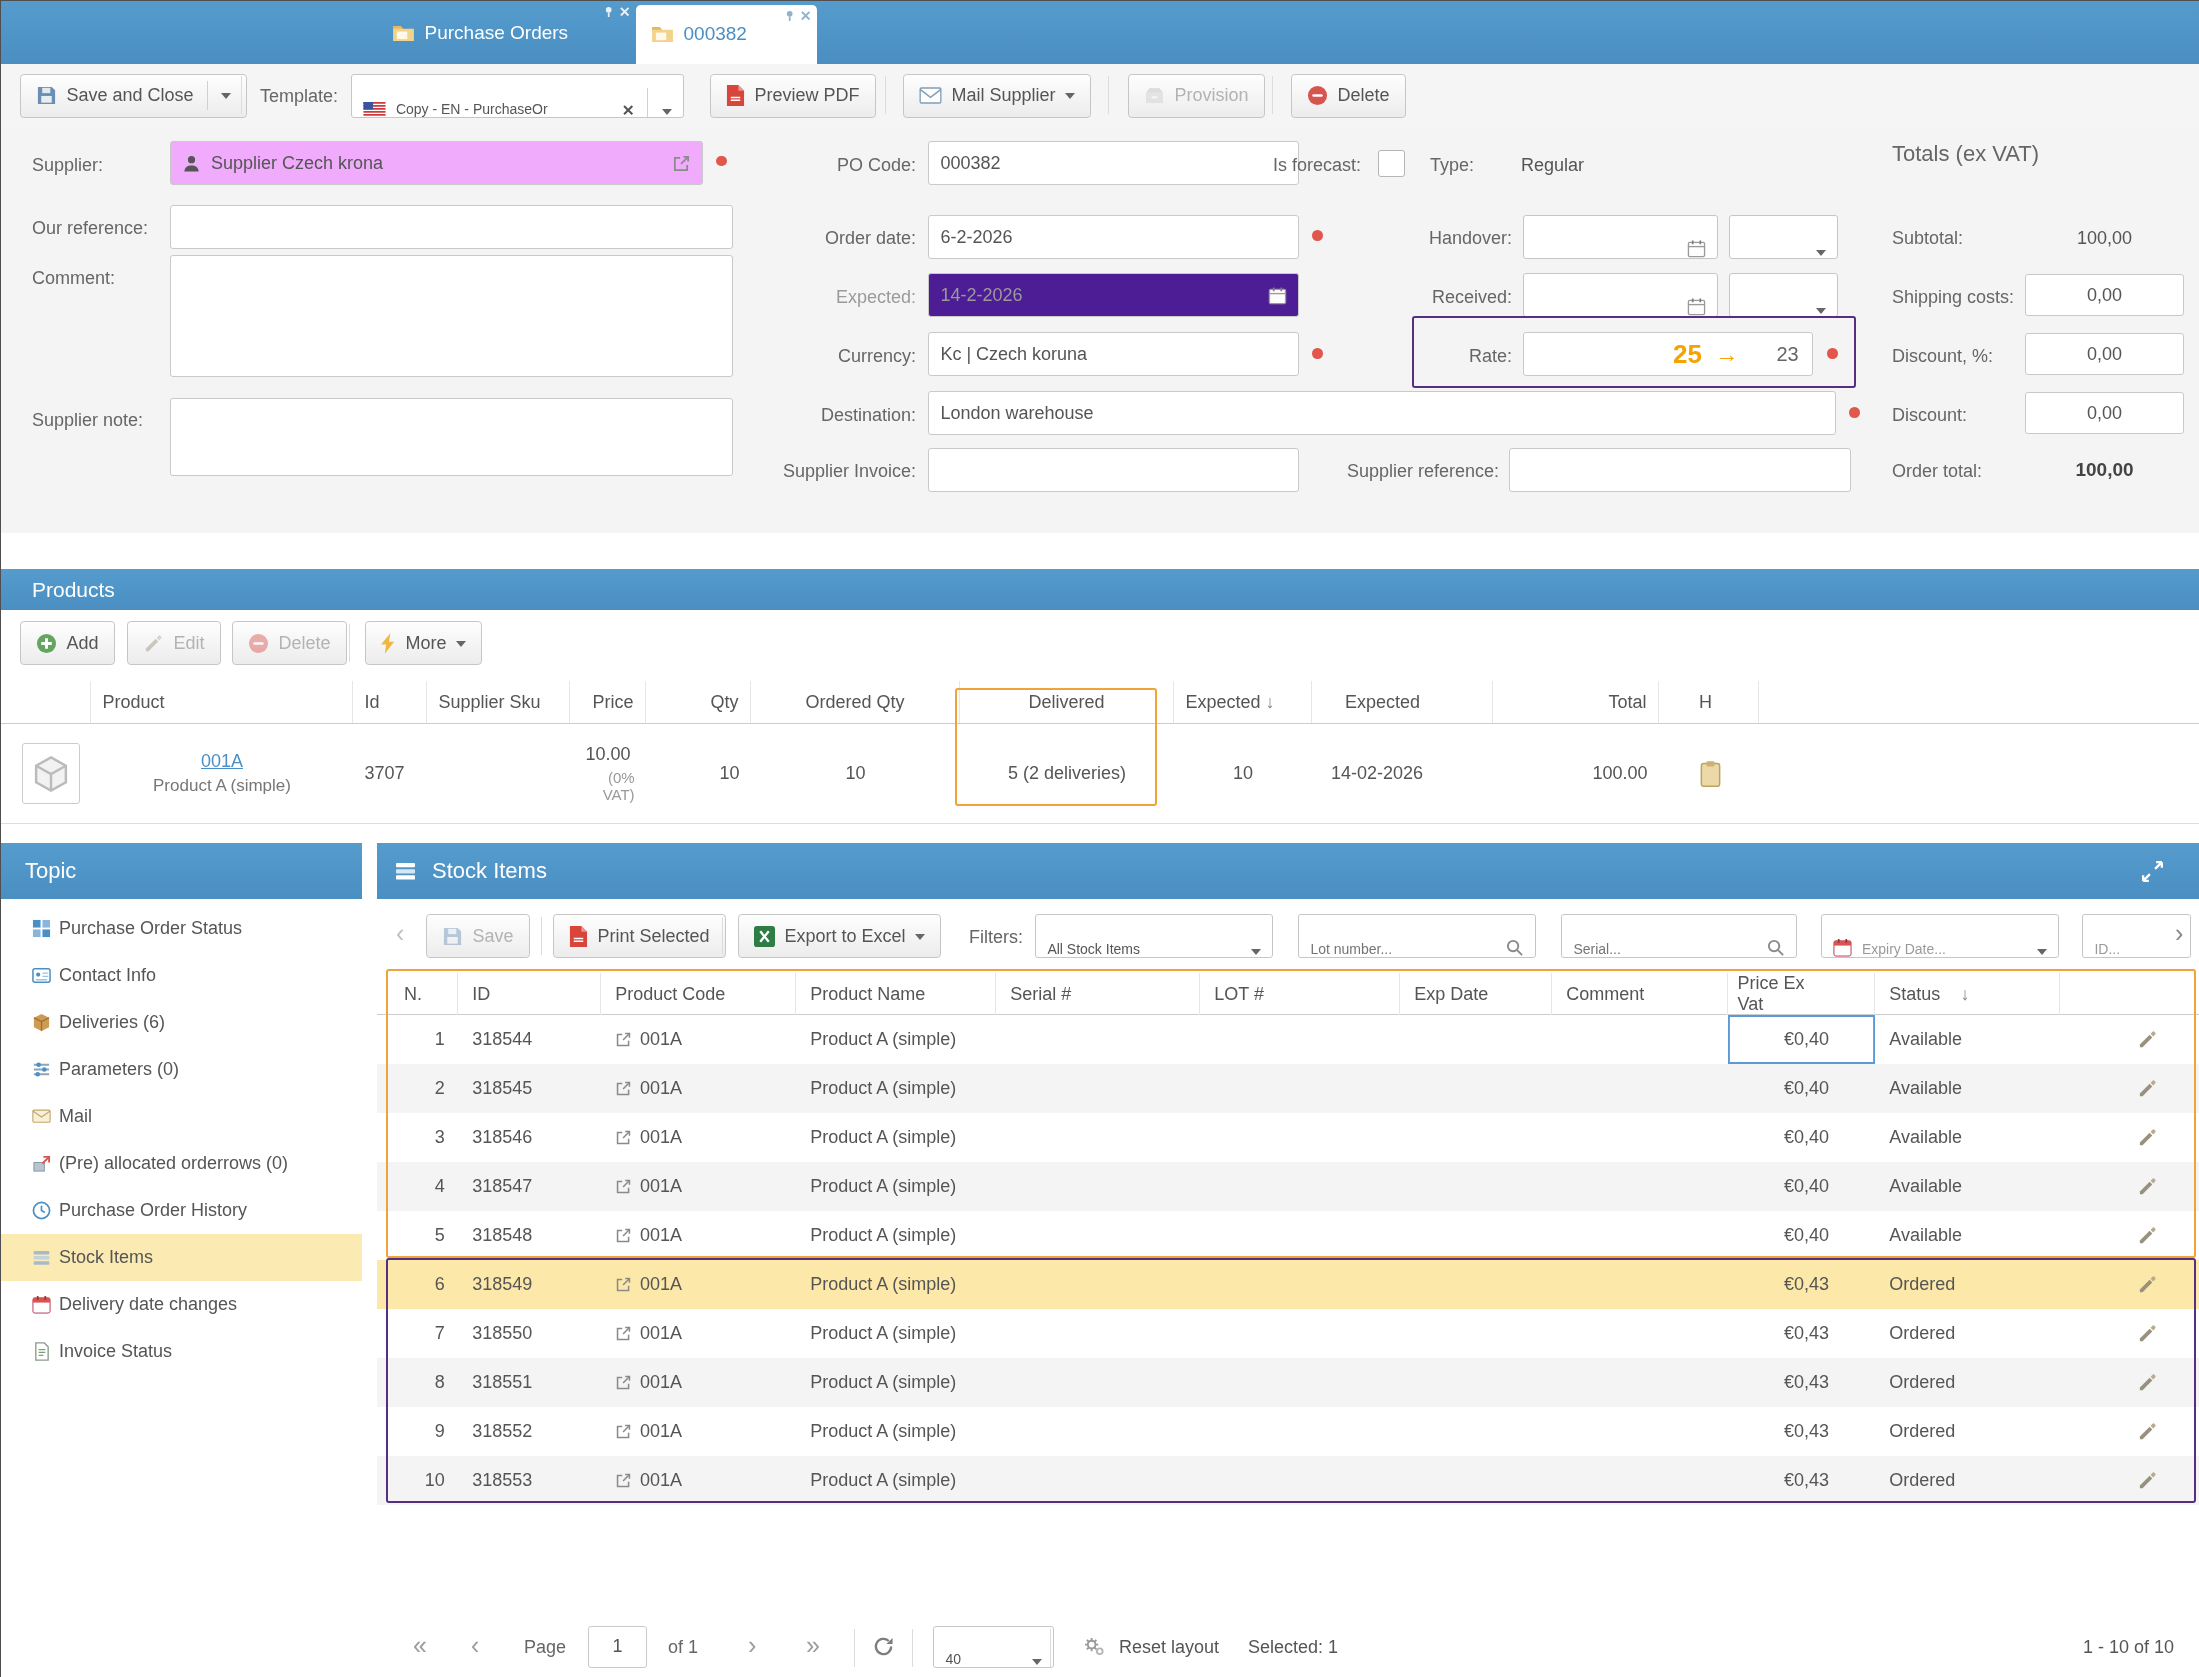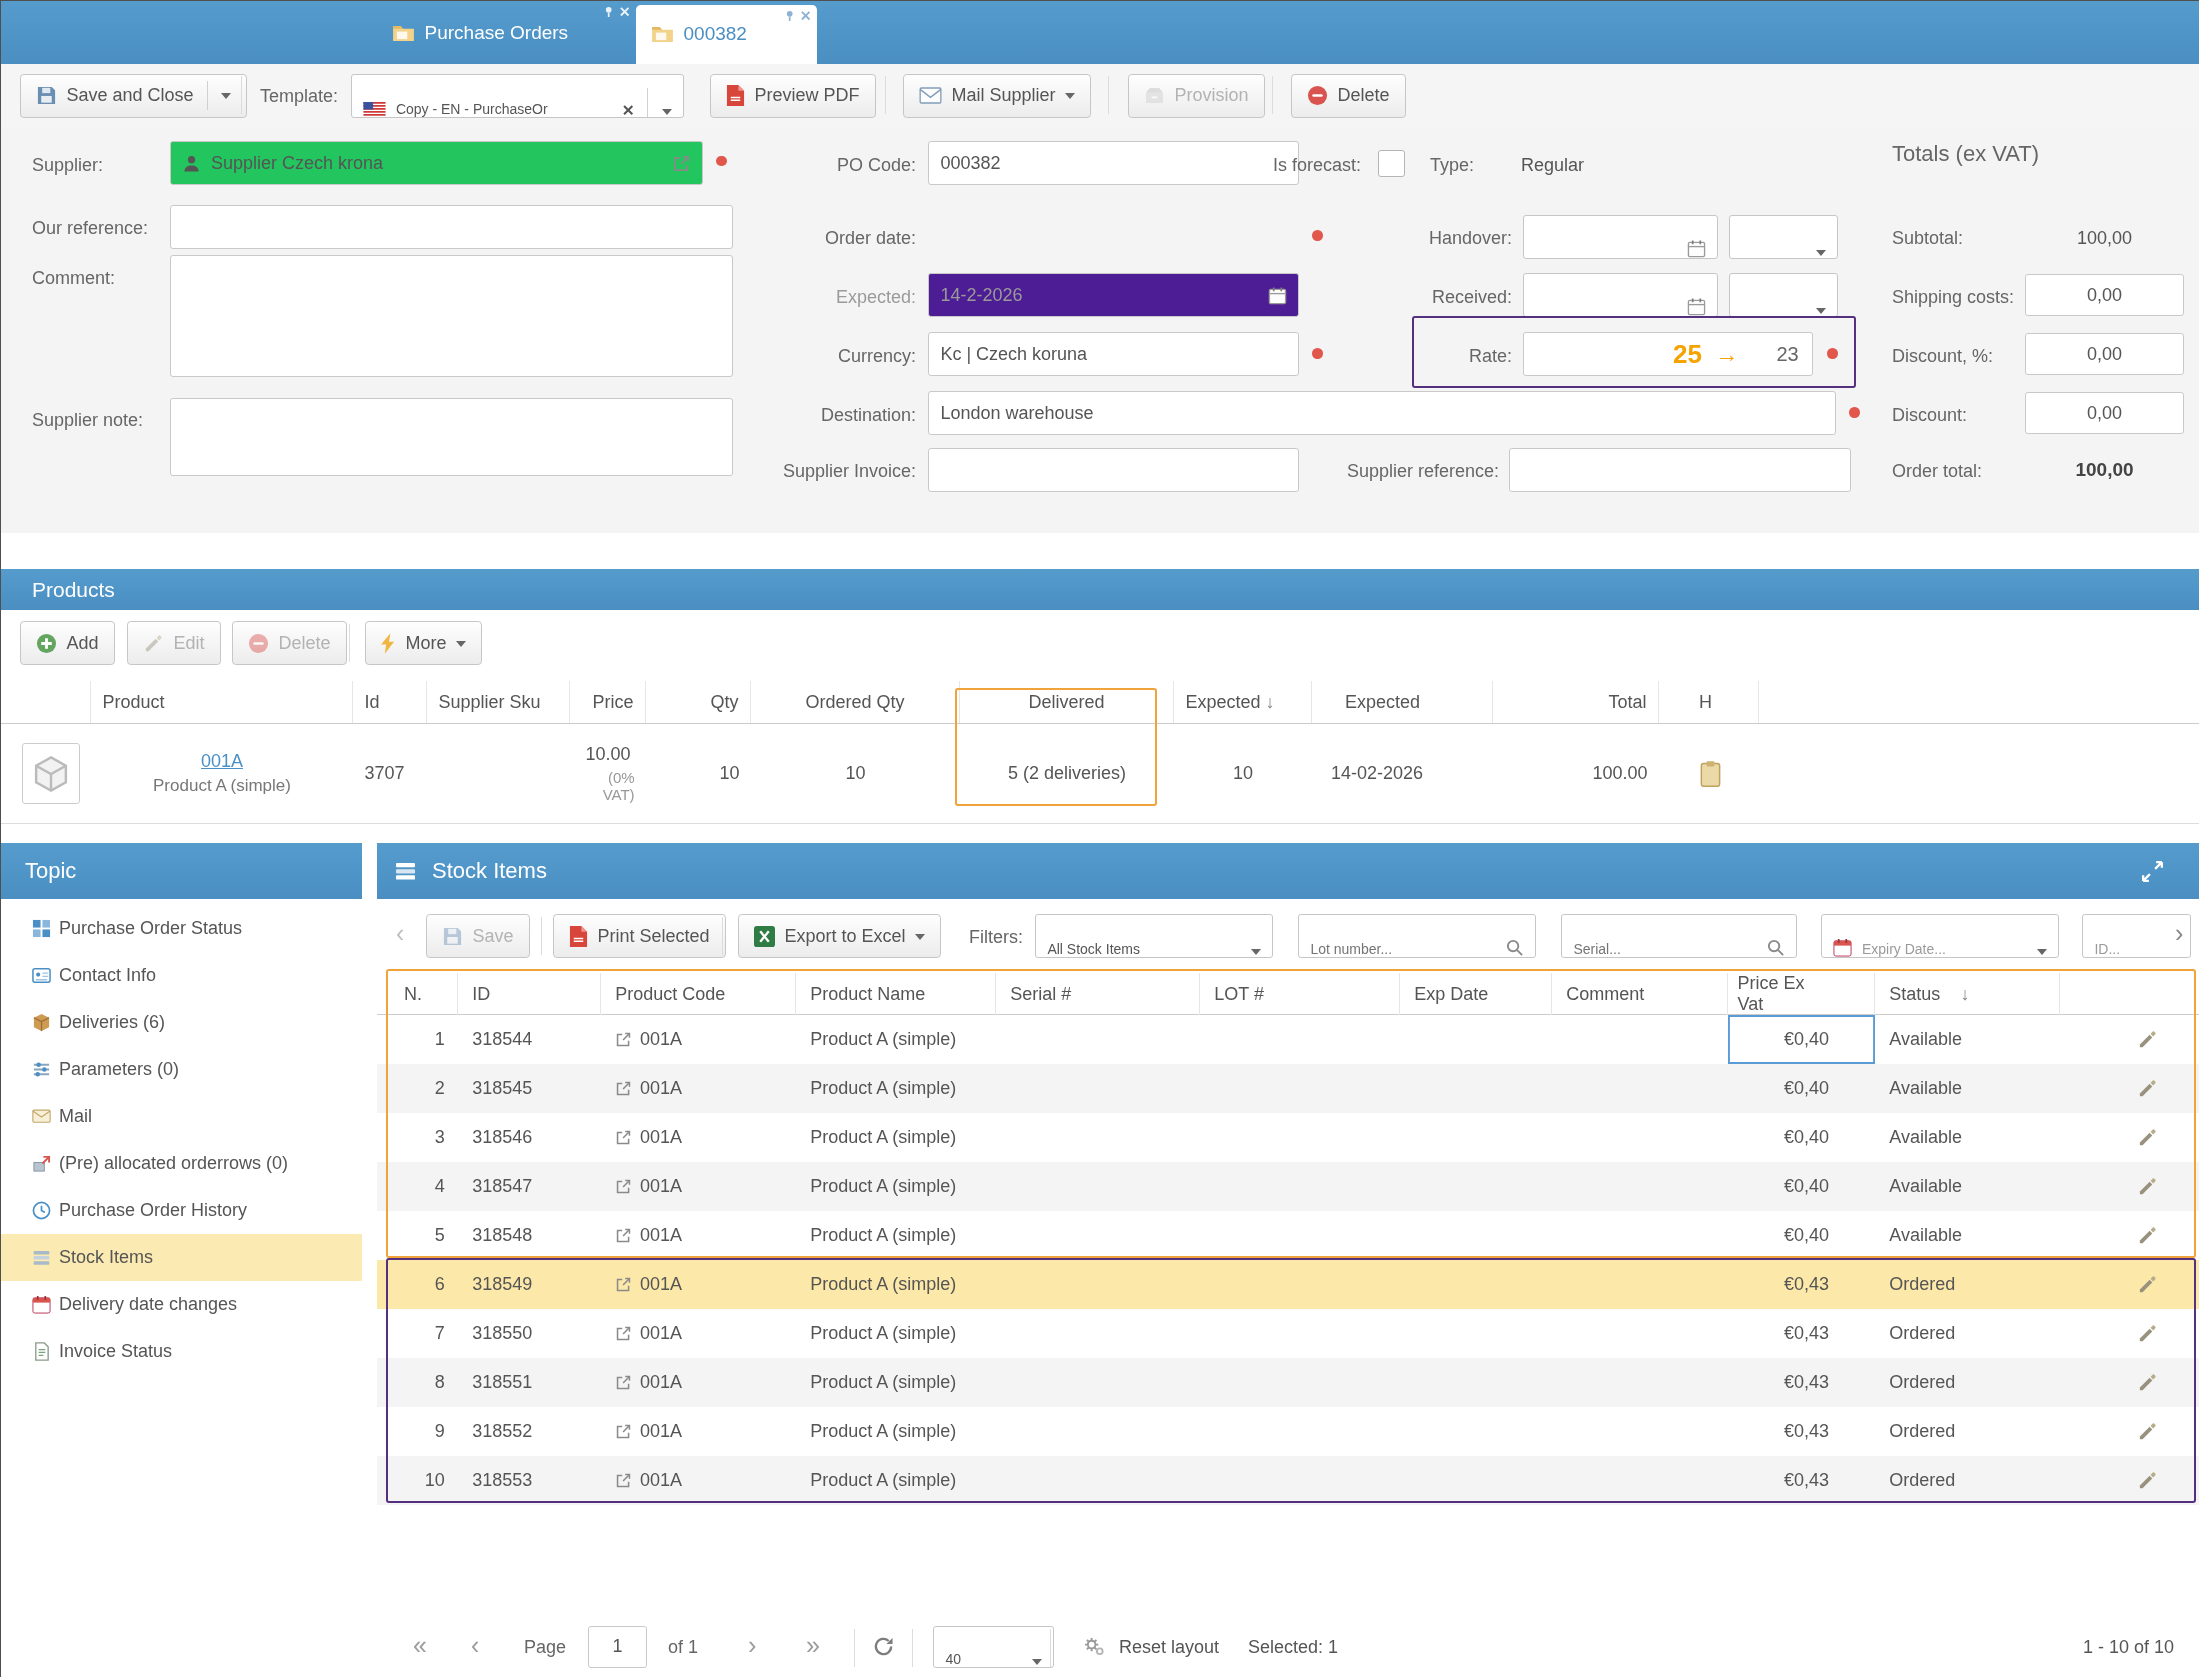--- a/index.html
+++ b/index.html
@@ -17,21 +17,21 @@
 .btn.disabled{color:#b3b3b3}
 .btn.disabled svg{opacity:.45}
 .caret{width:0;height:0;border:5.7px solid transparent;border-top:6.7px solid #666;transform:translateY(2.9px)}
 .btn-div{width:1px;height:28.5px;background:#d0d0d0;margin:0 3.8px}
 .combo{display:flex;align-items:flex-end;gap:9.5px;height:44px;padding:0 11.4px;background:#fff;border:1px solid #c6c6c6;border-radius:2.9px;font-size:14px;color:#555;white-space:nowrap;cursor:pointer}
 .combo .ph{color:#9a9a9a}
 .flex1{flex:1}
 .input{height:44px;border:1px solid #c9c9c9;border-radius:2.9px;background:#fff;font-size:18px;color:#555;padding:0 11.4px;font-family:inherit}
 .input.dis{background:#4c1d95;color:#9a9a9a}
 textarea.input{resize:none;padding:7.6px 11.4px}
-.fieldbox{display:flex;align-items:center;gap:9.5px;height:44px;background:#22c55e;border:1px solid #c9c9c9;border-radius:2.9px;padding:0 11.4px;font-size:18px;color:#555}
+.fieldbox{display:flex;align-items:center;gap:9.5px;height:44px;background:#f0abfc;border:1px solid #c9c9c9;border-radius:2.9px;padding:0 11.4px;font-size:18px;color:#555}
 .num{text-align:center}
 .checkbox{width:27px;height:27px;border:1px solid #b5b5b5;border-radius:2.9px;background:#fff;cursor:pointer}
 
 #tabbar{left:0;top:0;width:2200px;height:63px}
 .tab{display:flex;align-items:center;gap:9.5px;height:63px;padding:0 19px 0 15px;font-size:19px;color:#fff;cursor:pointer}
 .tab.active{background:#fff;color:#4a8ec2;height:59px;top:3.8px;border-radius:4.8px 4.8px 0 0}
 .tab-ctrls{position:absolute;top:4.8px;right:5.7px;display:flex;gap:4.8px;align-items:center;color:#eaf2f8}
 .tab.active .tab-ctrls{color:#8fb3d2}
 
 #toolbar{left:0;top:63px;width:2200px;height:64px;background:#f5f5f5;border-bottom:1px solid #e2e2e2}
@@ -376,20 +376,21 @@
     <span class="lbl abs" style="left:31px;top:141px">Comment:</span>
     <textarea class="input abs" style="left: 169px; top: 128px; width: 563px; height: 122px;"></textarea>
 
     <span class="lbl abs" style="left:31px;top:283px">Supplier note:</span>
     <textarea class="input abs" style="left: 169px; top: 271px; width: 563px; height: 78px;"></textarea>
 
     <span class="lbl r abs" style="left:732px;top:27.6px;width:183px">PO Code:</span>
     <input class="input abs" style="left: 927px; top: 14.3px; width: 371px;" value="000382">
 
     <span class="lbl r abs" style="left:732px;top:101px;width:183px">Order date:</span>
+    <input class="input abs" style="left: 927px; top: 88px; width: 371px;" value="6-2-2026">
     <span class="dot abs" style="left:1311px;top:103px"></span>
 
     <span class="lbl r dim abs" style="left:732px;top:160px;width:183px">Expected:</span>
     <div class="fieldbox abs input dis" style="left:927px;top:146px;width:371px">
       <span class="flex1">14-2-2026</span>
       <span>
           <svg width="19" height="19" viewBox="0 0 20 20">
             <use href="#s-cal"></use>
           </svg>
         </span>

